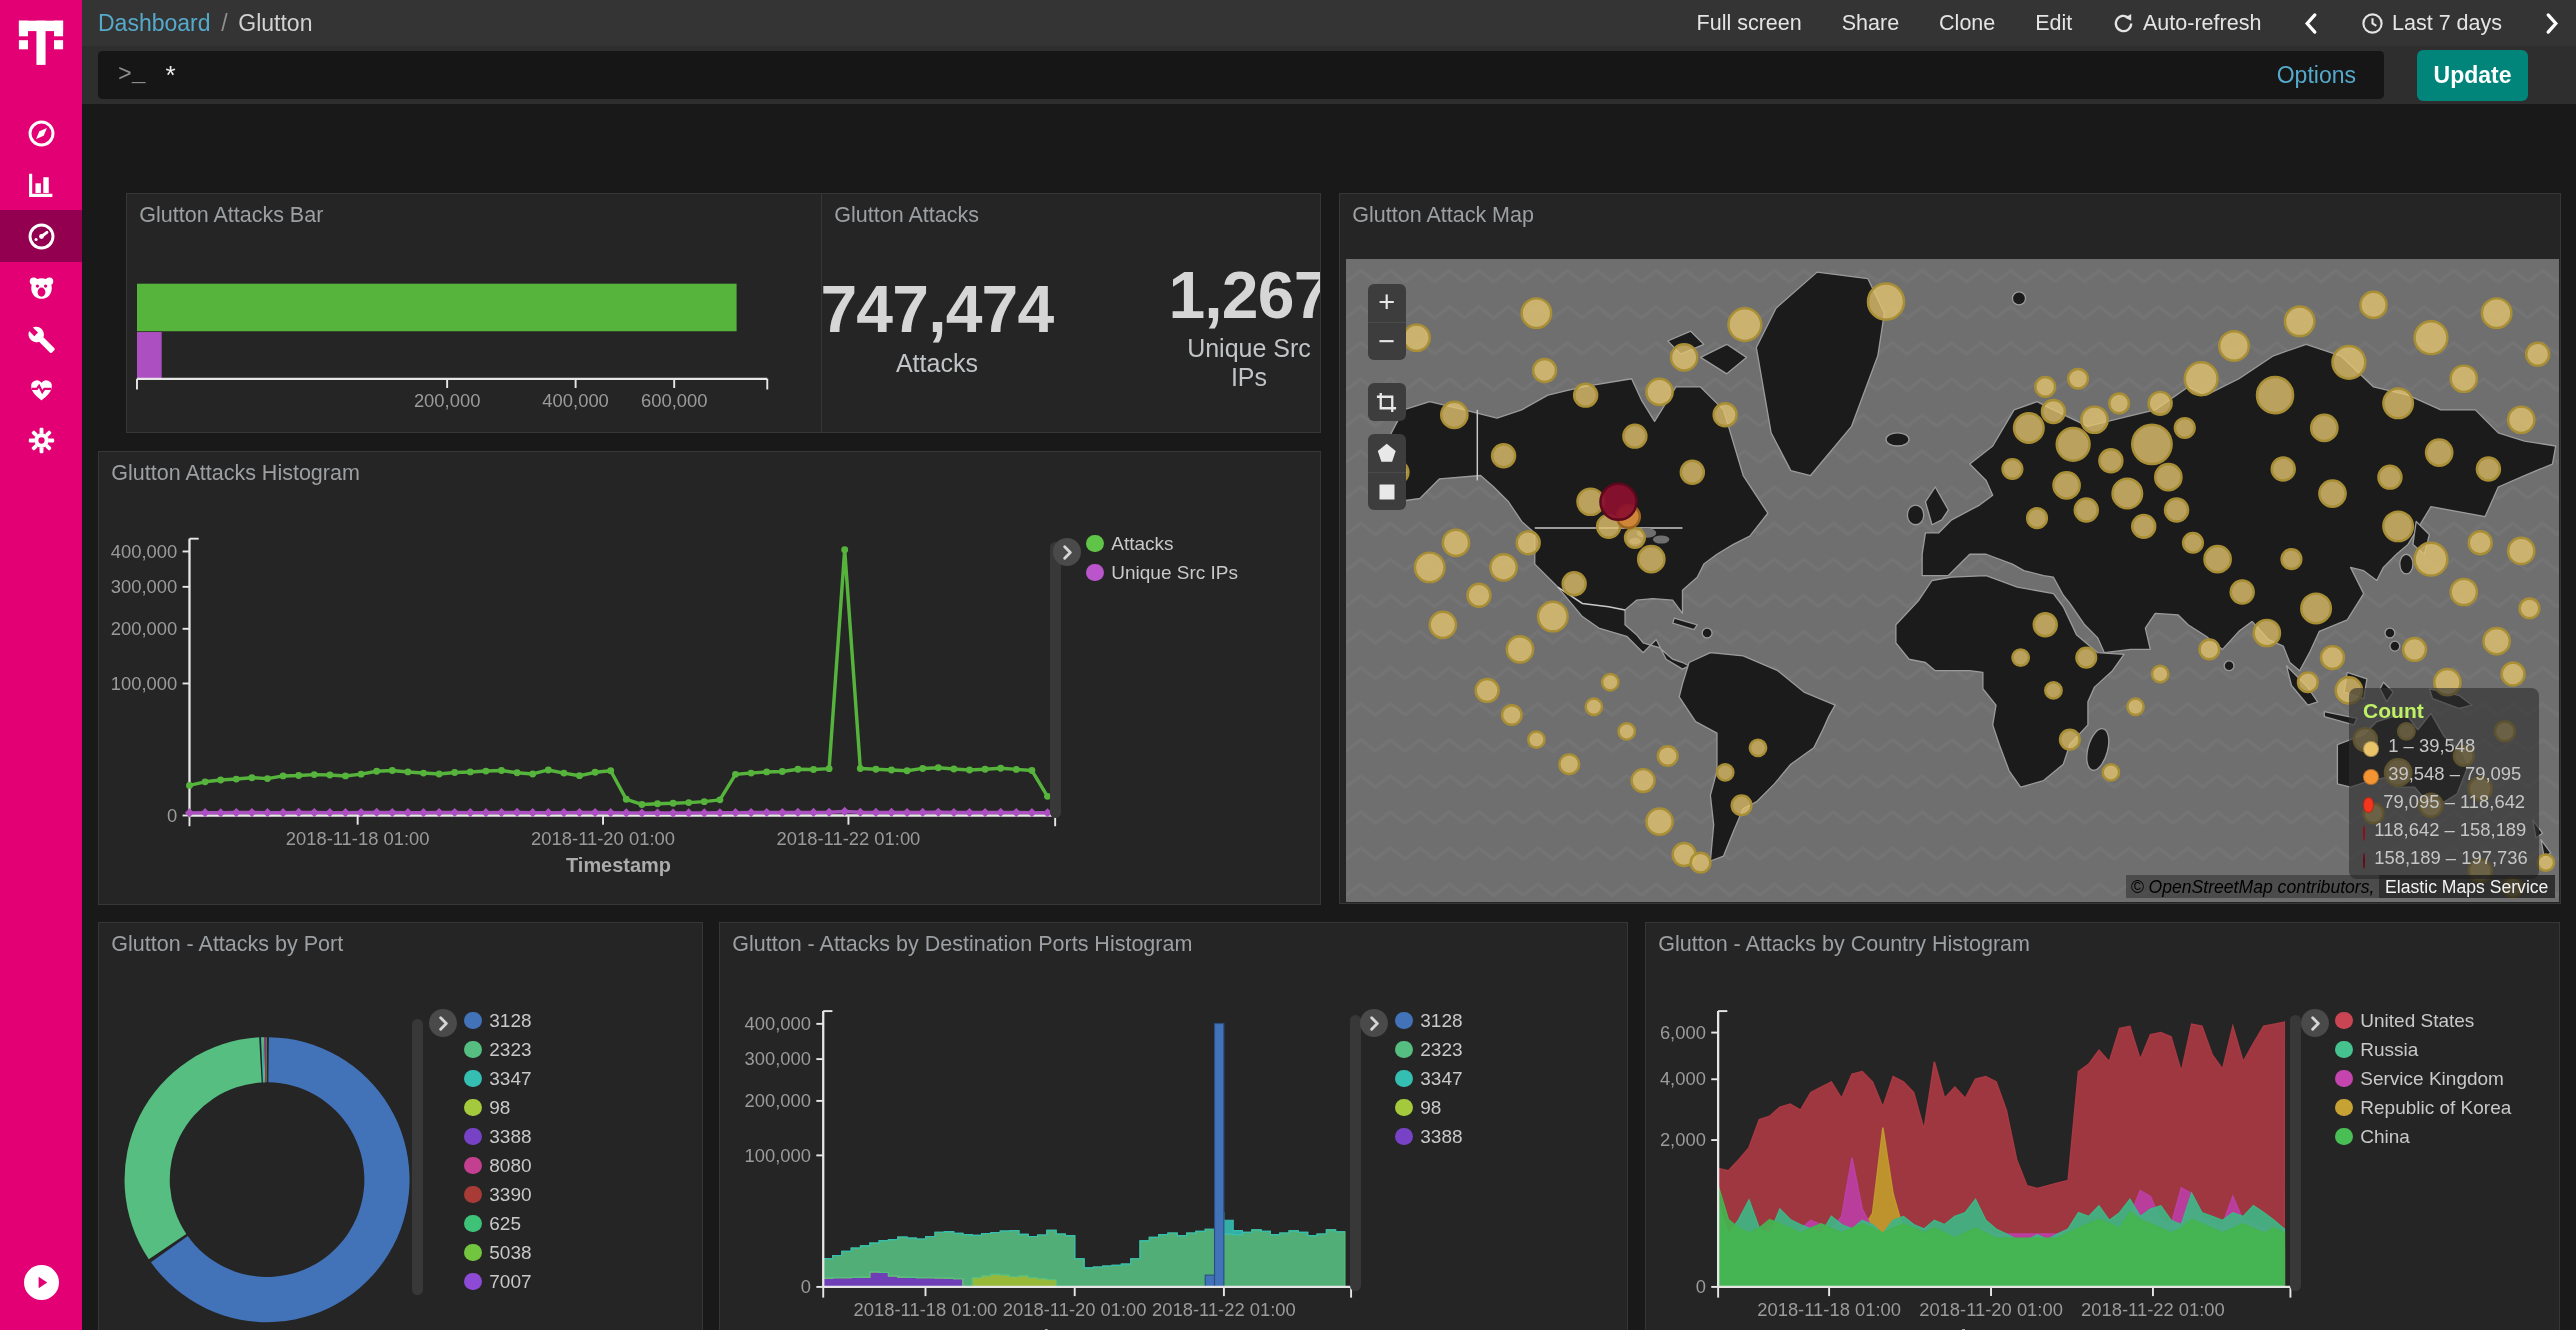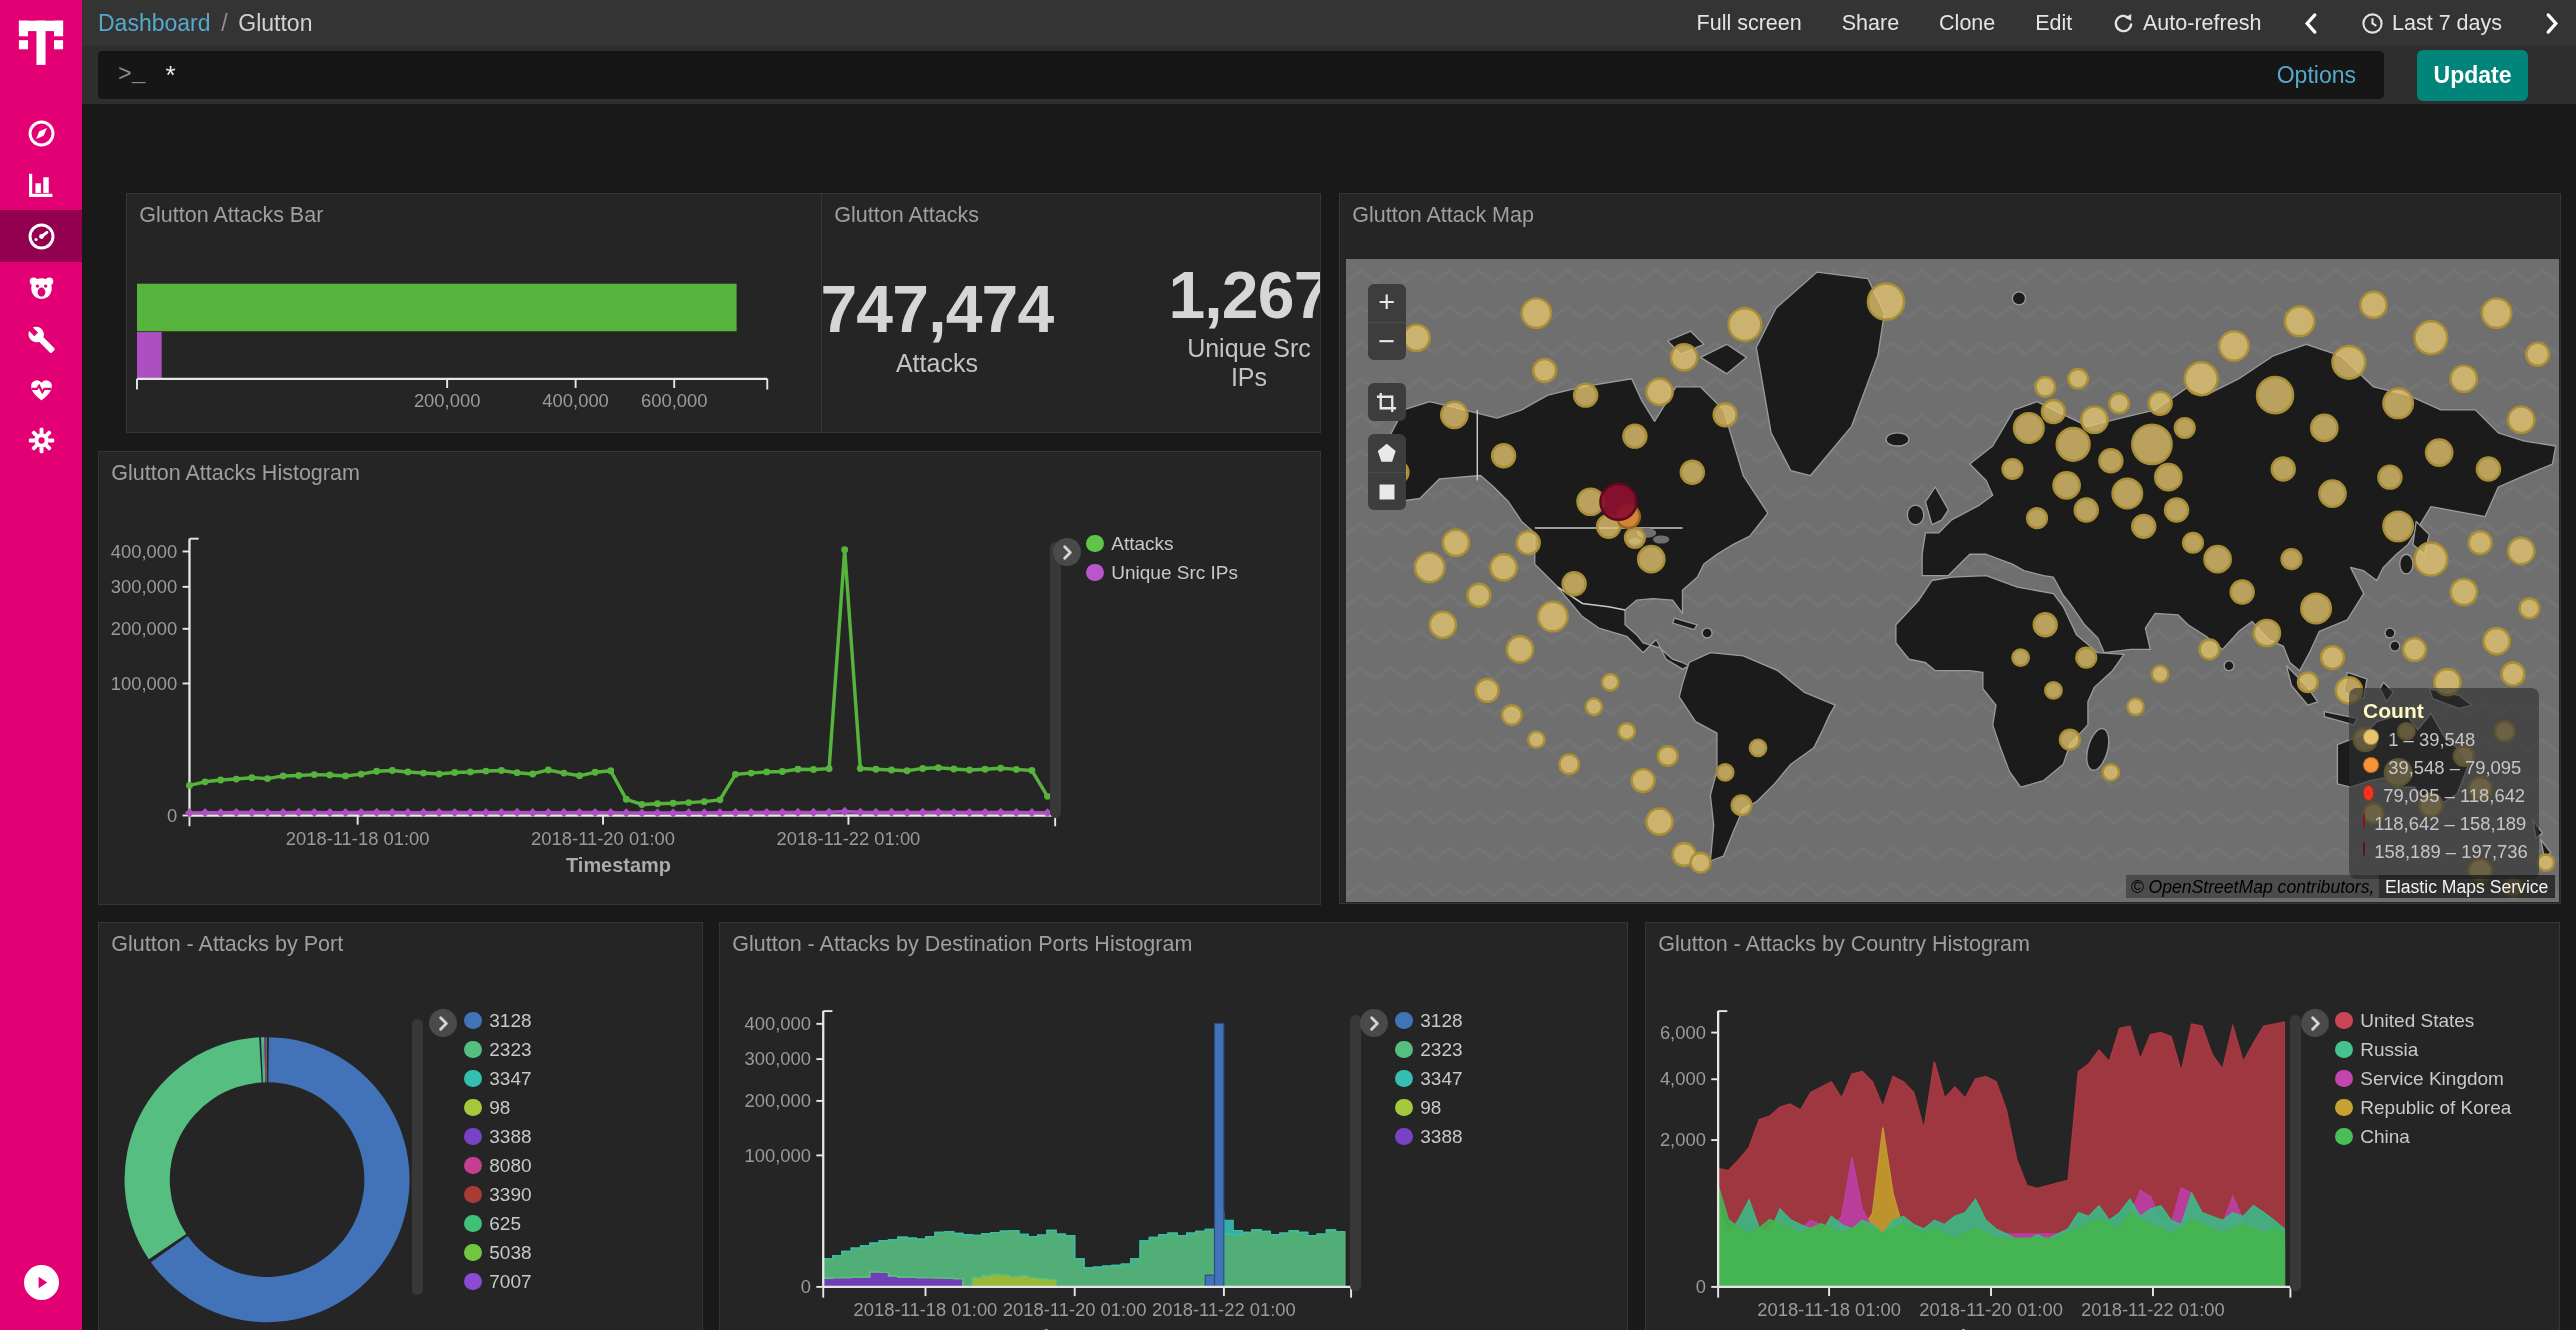--- a/index.html
+++ b/index.html
@@ -72,22 +72,22 @@
   .vstrip { position:absolute; width:10.7px; background:#383838; border-radius:5.4px; z-index:4; }
 
   
   #map-area { position:absolute; left:6.1px; top:65px; width:1213px; height:643px; overflow:hidden; background:#6F6F6F; }
   .map-btn-group { position:absolute; left:21.5px; background:#3D3D3D; border-radius:6.1px; overflow:hidden; z-index:8; }
   .map-btn { width:38px; height:38px; display:flex; align-items:center; justify-content:center;
     color:#E8E8E8; font-size:29px; cursor:pointer; }
   .map-btn + .map-btn { border-top:0.8px solid #4a4a4a; }
   #map-legend { position:absolute; left:1003px; top:429px; width:190px; padding:10.7px 14px;
     background:rgba(46,46,46,0.62); border-radius:7.7px; z-index:8; }
-  #map-legend .title { font-size:21px; font-weight:700; color:#fef9c3; margin-bottom:6.1px; }
-  .mleg-row { display:flex; align-items:flex-start; height:28px; }
+  #map-legend .title { font-size:21px; font-weight:700; color:#bef264; margin-bottom:6.1px; }
+  .mleg-row { display:flex; align-items:flex-end; height:28px; }
   .mleg-dot { width:16px; height:16px; border-radius:50%; margin-right:9.2px; border:1.5px solid rgba(0,0,0,0.25); }
   .mleg-label { font-size:18.4px; color:#C6C6C6; white-space:nowrap; }
   #map-attrib { position:absolute; right:4.6px; bottom:4.6px; z-index:8; font-size:17.6px; }
   #map-attrib .gray { color:#000000; background:rgba(30,30,30,0.45); padding:1.5px 4.6px;font-style:italic; }
   #map-attrib .white { color:#F2F2F2; background:rgba(25,25,25,0.75); padding:1.5px 6.1px; }
 </style>
 </head>
 <body>
 
 <div id="root">

